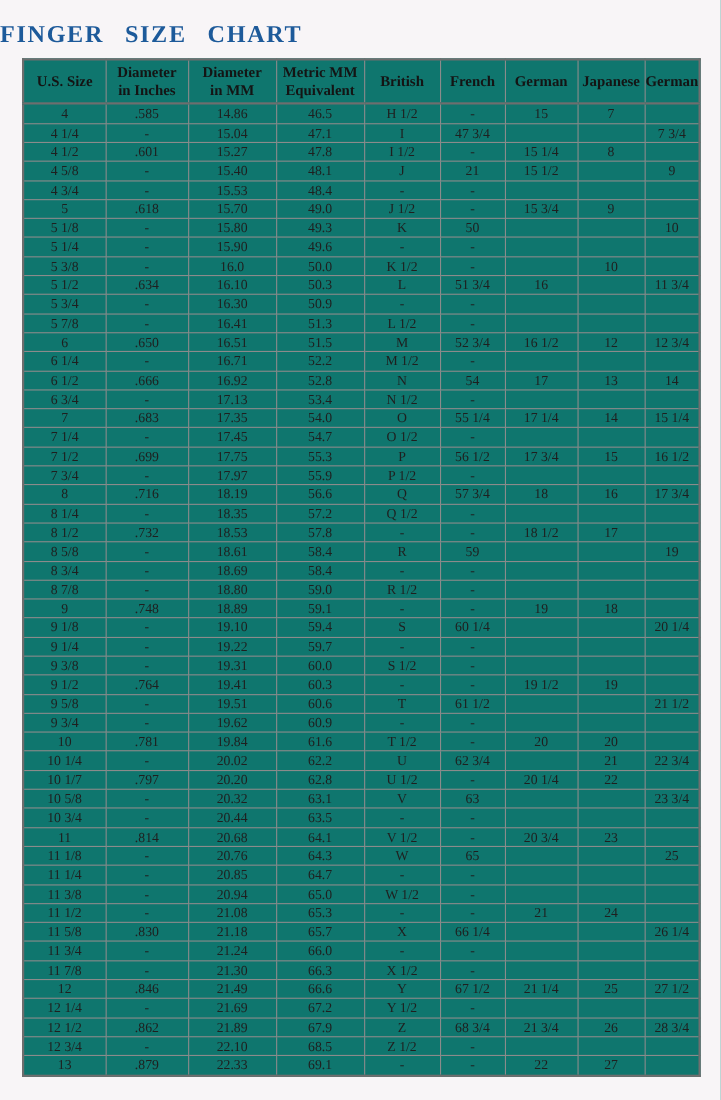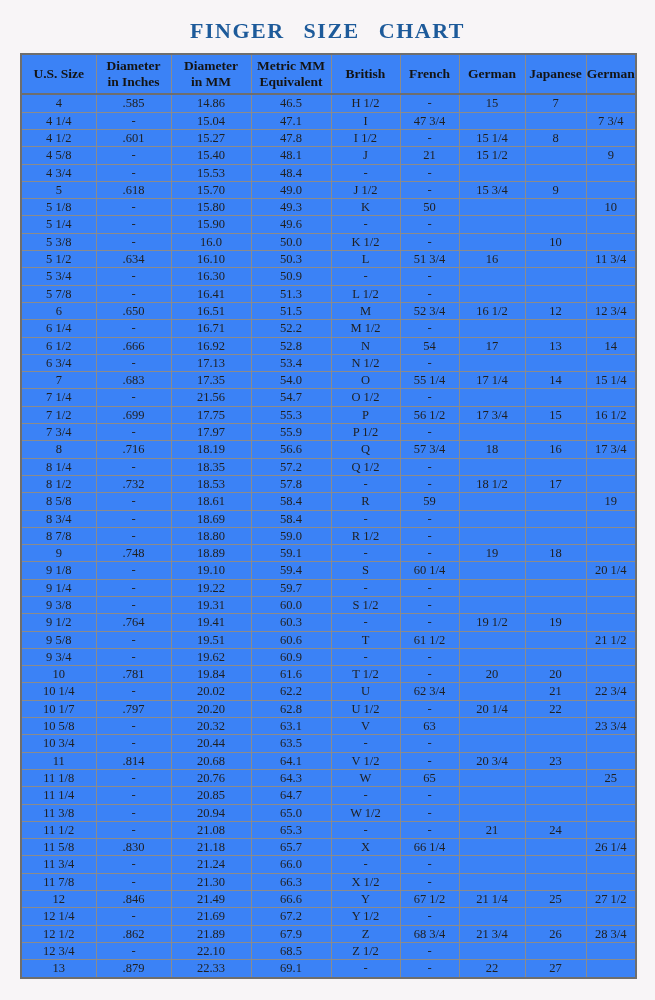--- a/index.html
+++ b/index.html
@@ -14,35 +14,34 @@
   }
   .page {
     position: relative;
     width: 655px;
     height: 1000px;
   }
   .title {
     margin: 0;
     padding-top: 18px;
     padding-bottom: 9px;
-    text-align: center;
     font-family: "Liberation Serif", serif;
     font-weight: bold;
     font-size: 22px;
     letter-spacing: 1.5px;
     word-spacing: 12px;
     color: #1d5a9a;
   }
   table.size-table {
     margin-left: 20px;
     width: 615px;
     border-collapse: collapse;
     table-layout: fixed;
     border: 2px solid #6e6e6e;
-    background: #3b82f6;
+    background: #0f766e;
   }
   table.size-table th,
   table.size-table td {
     border: 1px solid #8b8b8b;
     text-align: center;
     vertical-align: middle;
     overflow: hidden;
   }
   table.size-table th {
     font-weight: bold;
@@ -279,21 +278,21 @@
           <td>54.0</td>
           <td>O</td>
           <td>55 1/4</td>
           <td>17 1/4</td>
           <td>14</td>
           <td>15 1/4</td>
         </tr>
         <tr>
           <td>7 1/4</td>
           <td>-</td>
-          <td>21.56</td>
+          <td>17.45</td>
           <td>54.7</td>
           <td>O 1/2</td>
           <td>-</td>
           <td></td>
           <td></td>
           <td></td>
         </tr>
         <tr>
           <td>7 1/2</td>
           <td>.699</td>

